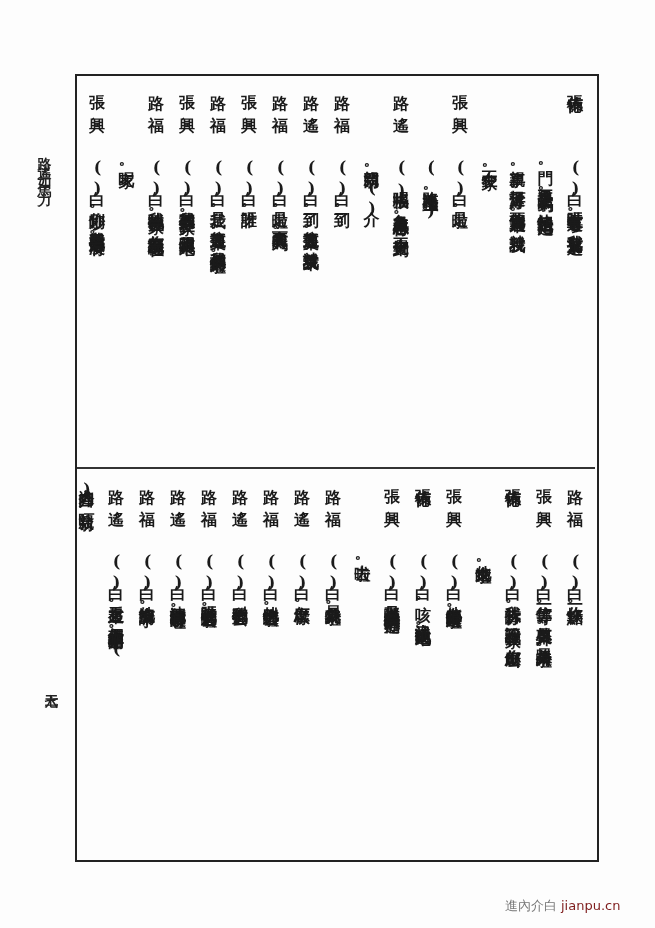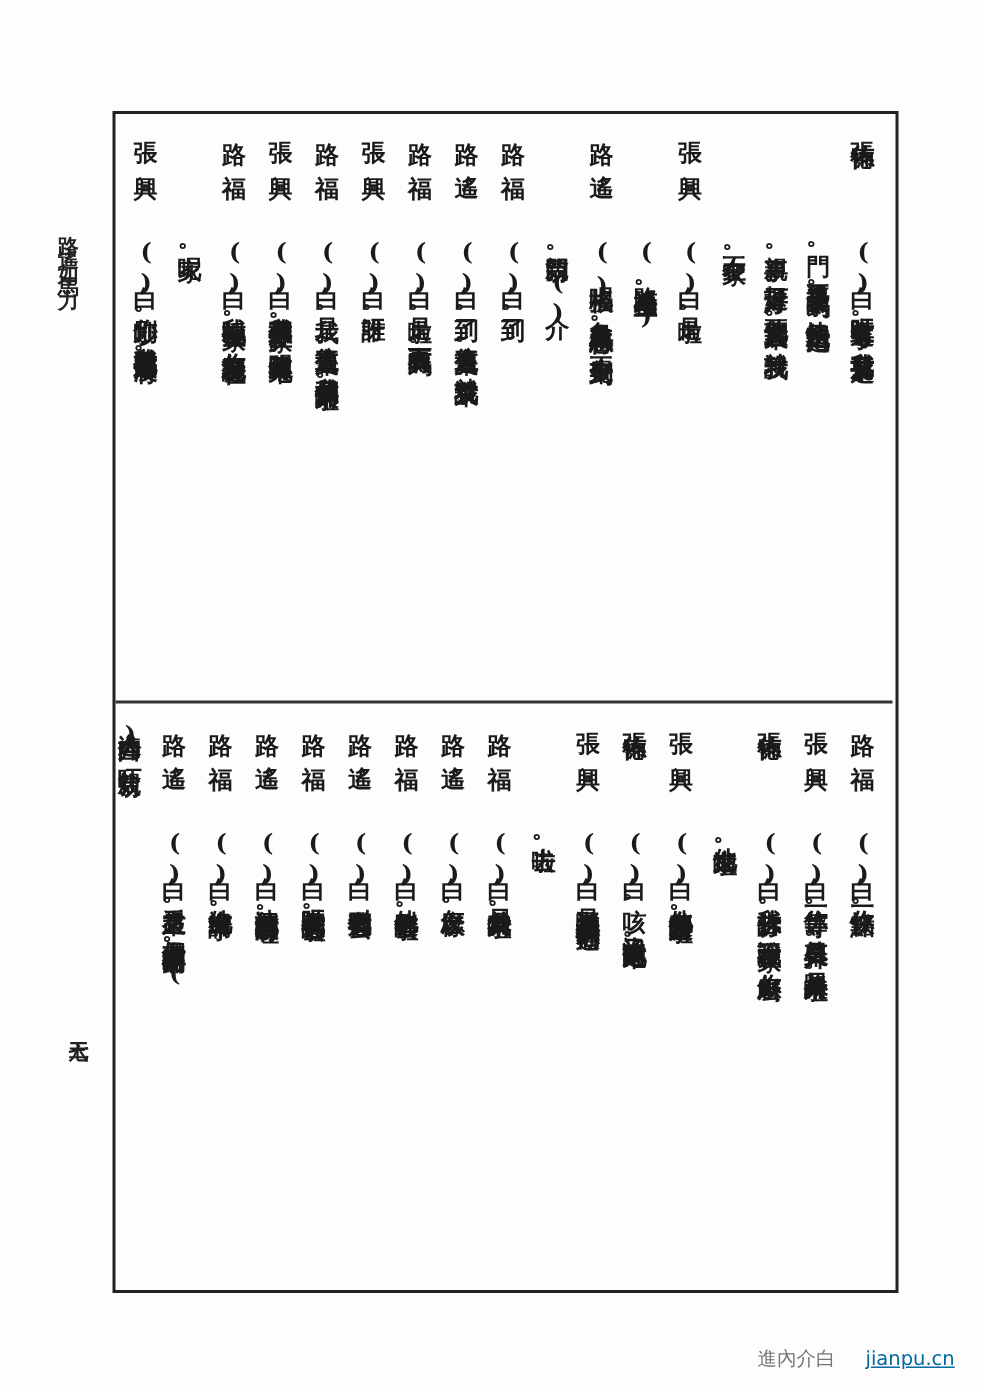--- a/index.html
+++ b/index.html
@@ -43,21 +43,21 @@
   }
   .page-num {
     position:absolute; left:42px; top:683px;
     writing-mode:vertical-rl; text-orientation:upright;
     font-size:13px; font-weight:bold; letter-spacing:1px; color:#222;
   }
   .watermark {
     position:absolute; left:505px; top:897px; font-size:13px; color:#777;
     font-family:"DejaVu Sans", sans-serif; white-space:nowrap;
   }
-  .watermark .url { color:#0369a1; margin-left:20px;text-decoration:underline; }
+  .watermark .url { color:#7f1d1d; margin-left:4px; }
 </style>
 </head>
 <body>
 
 <div class="margin-title">路遙如馬力</div>
 <div class="page-num">六七三</div>
 
 <div class="frame"></div>
 <div class="divider"></div>
 

